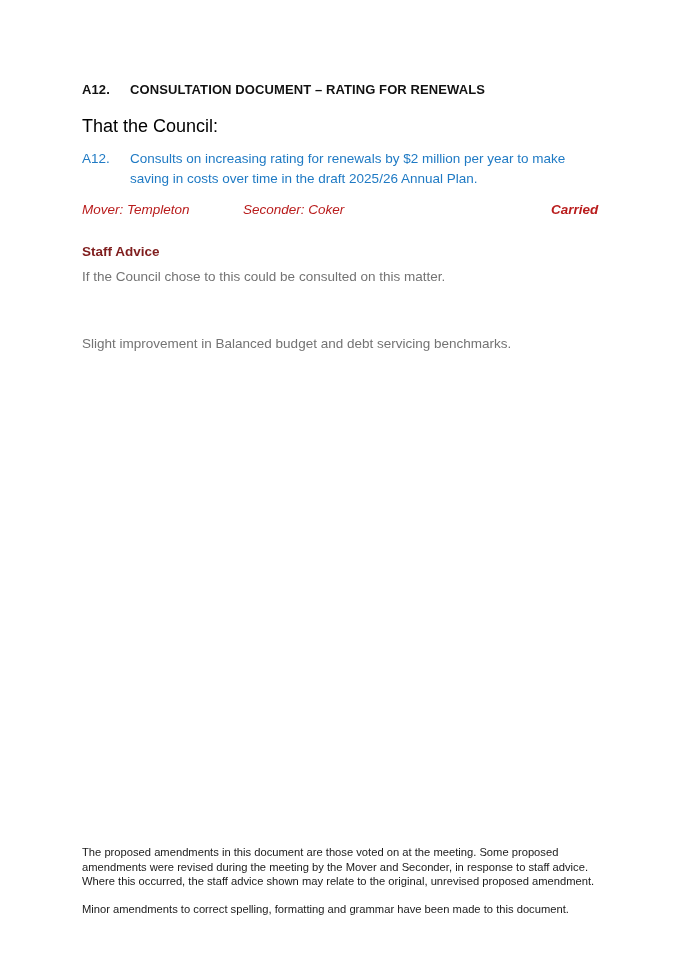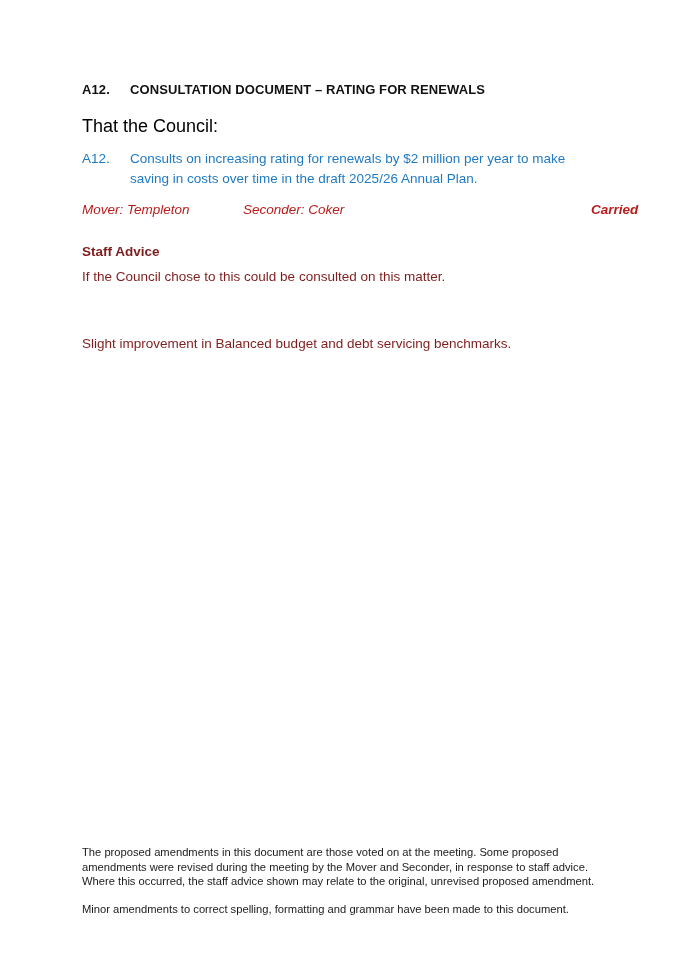--- a/index.html
+++ b/index.html
@@ -54,33 +54,33 @@
     }
 
     .vote {
       top: 202px;
       font-size: 13.5px;
       font-style: italic;
       color: #b91c1c;
     }
     .mover { left: 82px; }
     .seconder { left: 243px; }
-    .result { left: 551px; font-weight: bold; margin-left: 40px; }
+    .result { left: 551px; font-weight: bold; }
 
     .staff-title {
       left: 82px; top: 244px;
       font-size: 13.5px;
       font-weight: bold;
       color: #7f1d1d;
     }
 
     .para {
       left: 82px;
       font-size: 13.5px;
-      color: #7f1d1d;
+      color: #737373;
     }
     .p1 { top: 269px; }
     .p2 { top: 303px; }
     .p2 .label { display: inline-block; width: 96px; }
     .p3 { top: 336px; }
 
     .footer {
       left: 82px;
       width: 520px;
       font-size: 11.2px;

